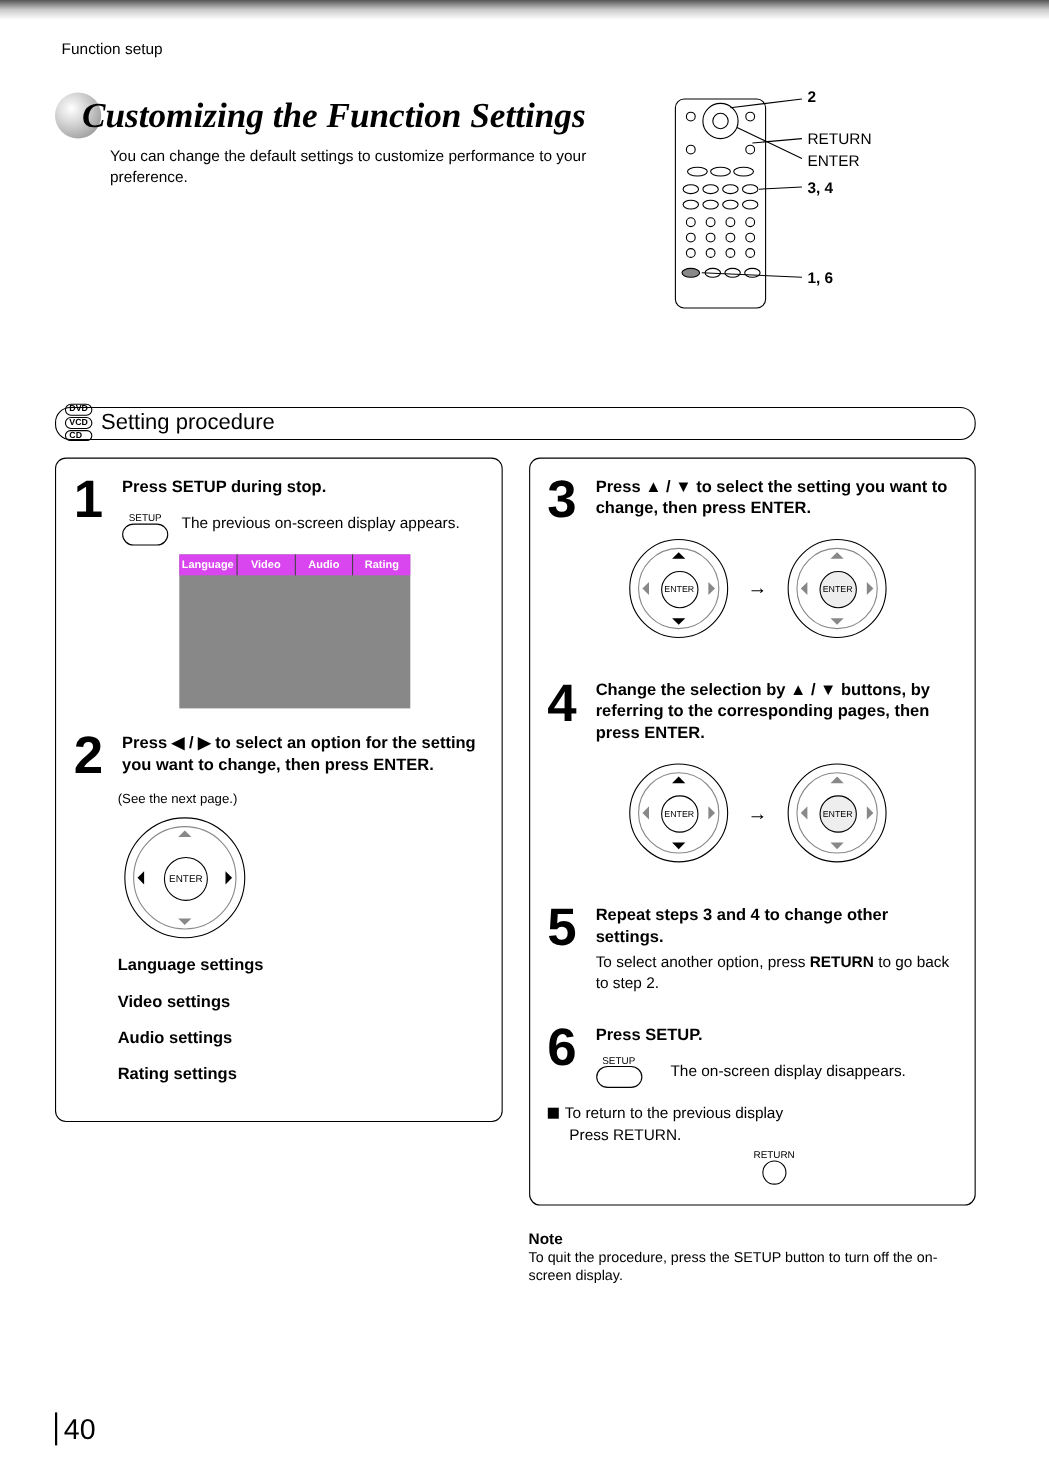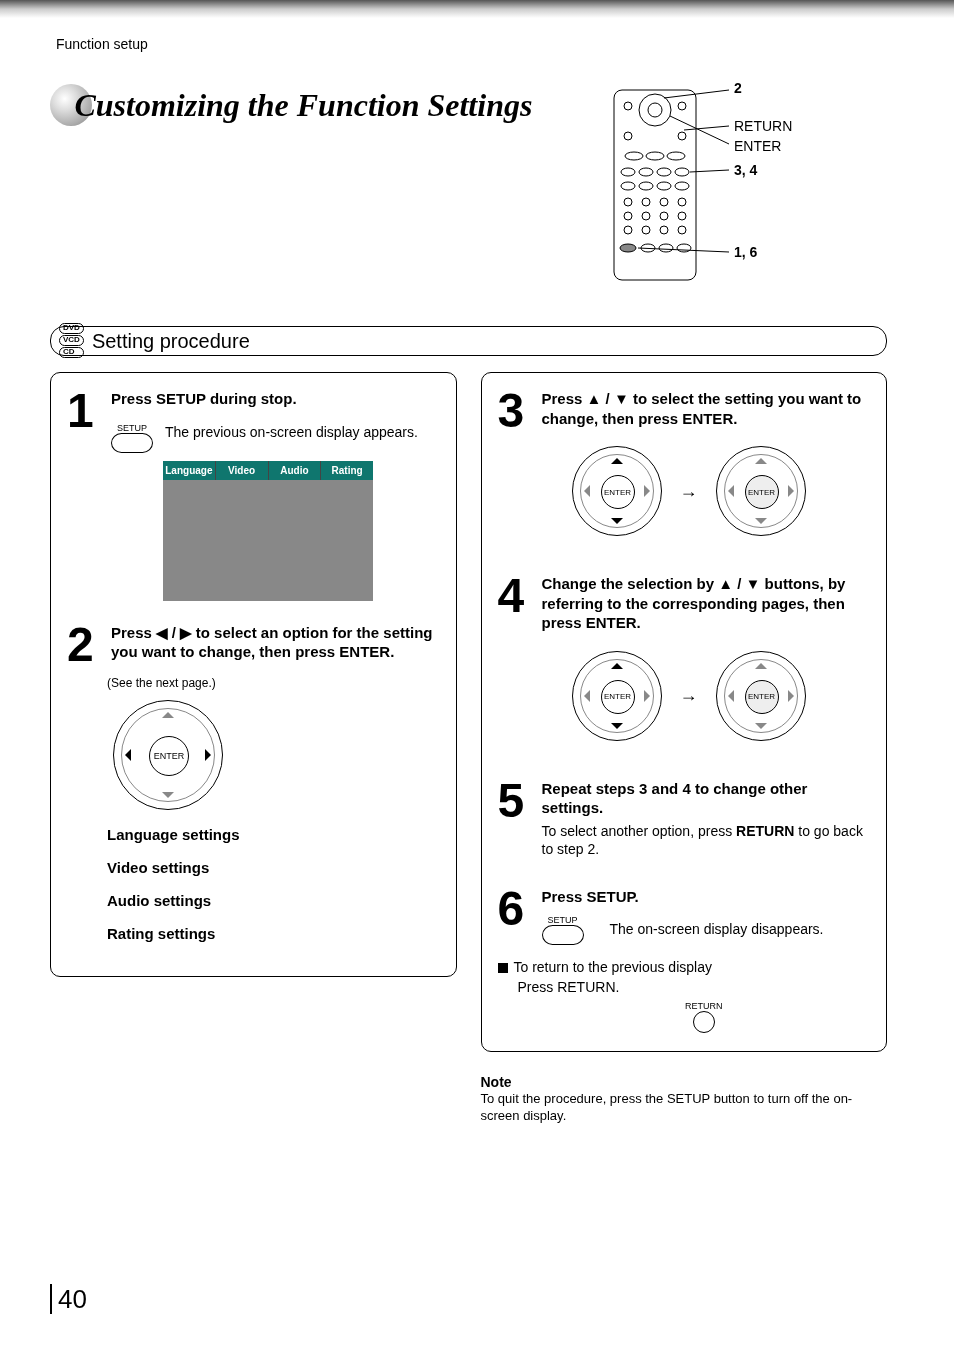--- a/index.html
+++ b/index.html
@@ -24,21 +24,21 @@
   .box{border:1px solid #000;border-radius:10px;padding:16px 16px 18px 16px;box-sizing:border-box;}
   .step{display:flex;gap:10px;margin-bottom:10px;}
   .bignum{font-size:48px;font-weight:bold;line-height:0.9;min-width:34px;}
   .steptext{flex:1;}
   .steptitle{font-weight:bold;font-size:15px;line-height:1.3;}
   .stepbody{font-size:14px;line-height:1.35;margin-top:4px;}
   .smalllabel{font-size:9px;text-align:center;}
   .btn-oval{border:1px solid #000;border-radius:50%/100%;width:40px;height:18px;}
   .setupbtn{display:inline-flex;flex-direction:column;align-items:center;margin-right:12px;vertical-align:top;}
   .osd{margin-left:52px;margin-top:8px;background:#888;width:210px;height:140px;position:relative;}
-  .tabrow{display:flex;background:#0f766e;color:#fff;font-size:10px;font-weight:bold;}
+  .tabrow{display:flex;background:#d946ef;color:#fff;font-size:10px;font-weight:bold;}
   .tab{flex:1;text-align:center;padding:4px 0;border-right:1px solid #444;}
   .tab:last-child{border-right:none;}
   .seenext{font-size:12px;margin-left:40px;margin-top:6px;}
   .navpad{width:110px;height:110px;position:relative;margin:10px 0 10px 46px;}
   .navpad.small{margin-left:0;}
   .navpad .ring{position:absolute;inset:0;border:1px solid #000;border-radius:50%;}
   .navpad .ring2{position:absolute;inset:8px;border:1px solid #888;border-radius:50%;}
   .navpad .center{position:absolute;top:50%;left:50%;width:38px;height:38px;margin:-19px 0 0 -19px;border:1px solid #000;border-radius:50%;display:flex;align-items:center;justify-content:center;font-size:9px;}
   .navpad .tri{position:absolute;width:0;height:0;border:6px solid transparent;}
   .navpad .tri.up{top:6px;left:50%;margin-left:-6px;border-bottom-color:#888;}
@@ -65,20 +65,21 @@
 </head>
 <body>
 
 <div class="page">
   <div class="topfade"></div>
   <div class="breadcrumb">Function setup</div>
 
   <div class="titlewrap">
     <span class="sphere"></span>
     <span class="title">Customizing the Function Settings</span>
+    <div class="subtitle">You can change the default settings to customize performance to your preference.</div>
   </div>
 
   <div class="remote-diagram">
     <svg width="290" height="210">
       <rect x="10" y="10" width="82" height="190" rx="8" fill="none" stroke="#000"></rect>
 
       <circle cx="24" cy="26" r="4" fill="none" stroke="#000"></circle>
       <circle cx="78" cy="26" r="4" fill="none" stroke="#000"></circle>
       <circle cx="51" cy="30" r="16" fill="none" stroke="#000"></circle>
       <circle cx="51" cy="30" r="7" fill="none" stroke="#000"></circle>

